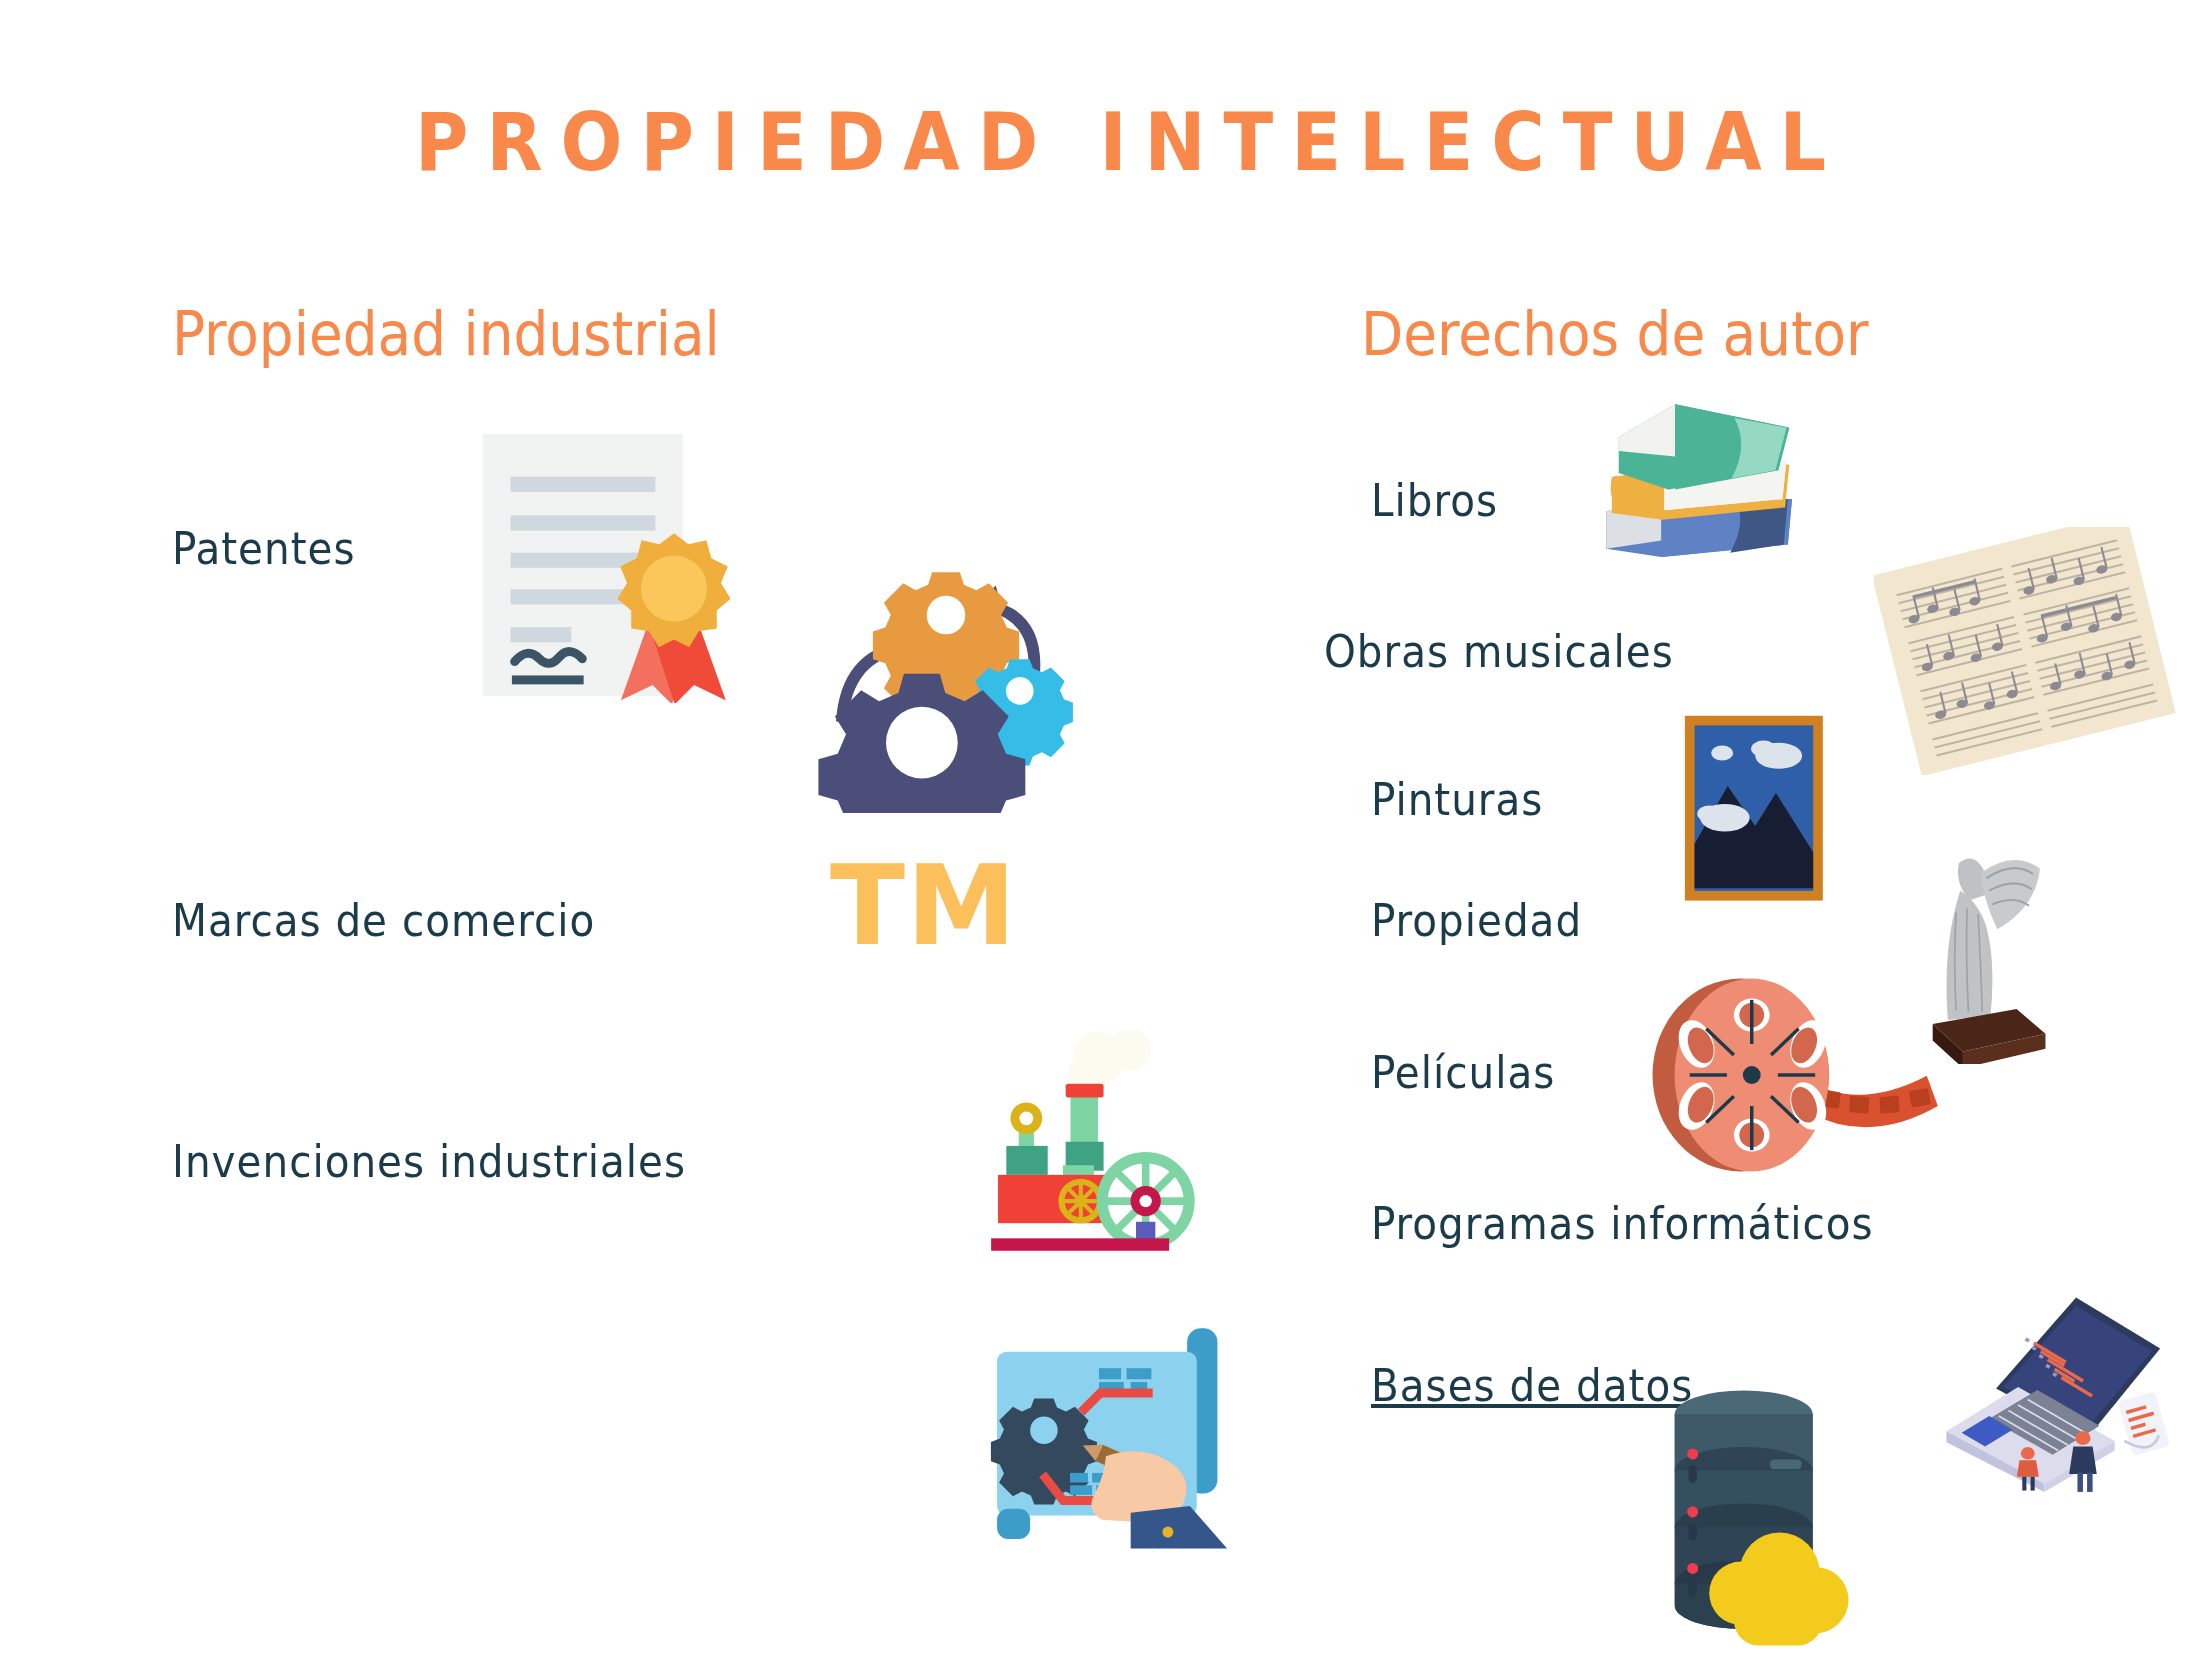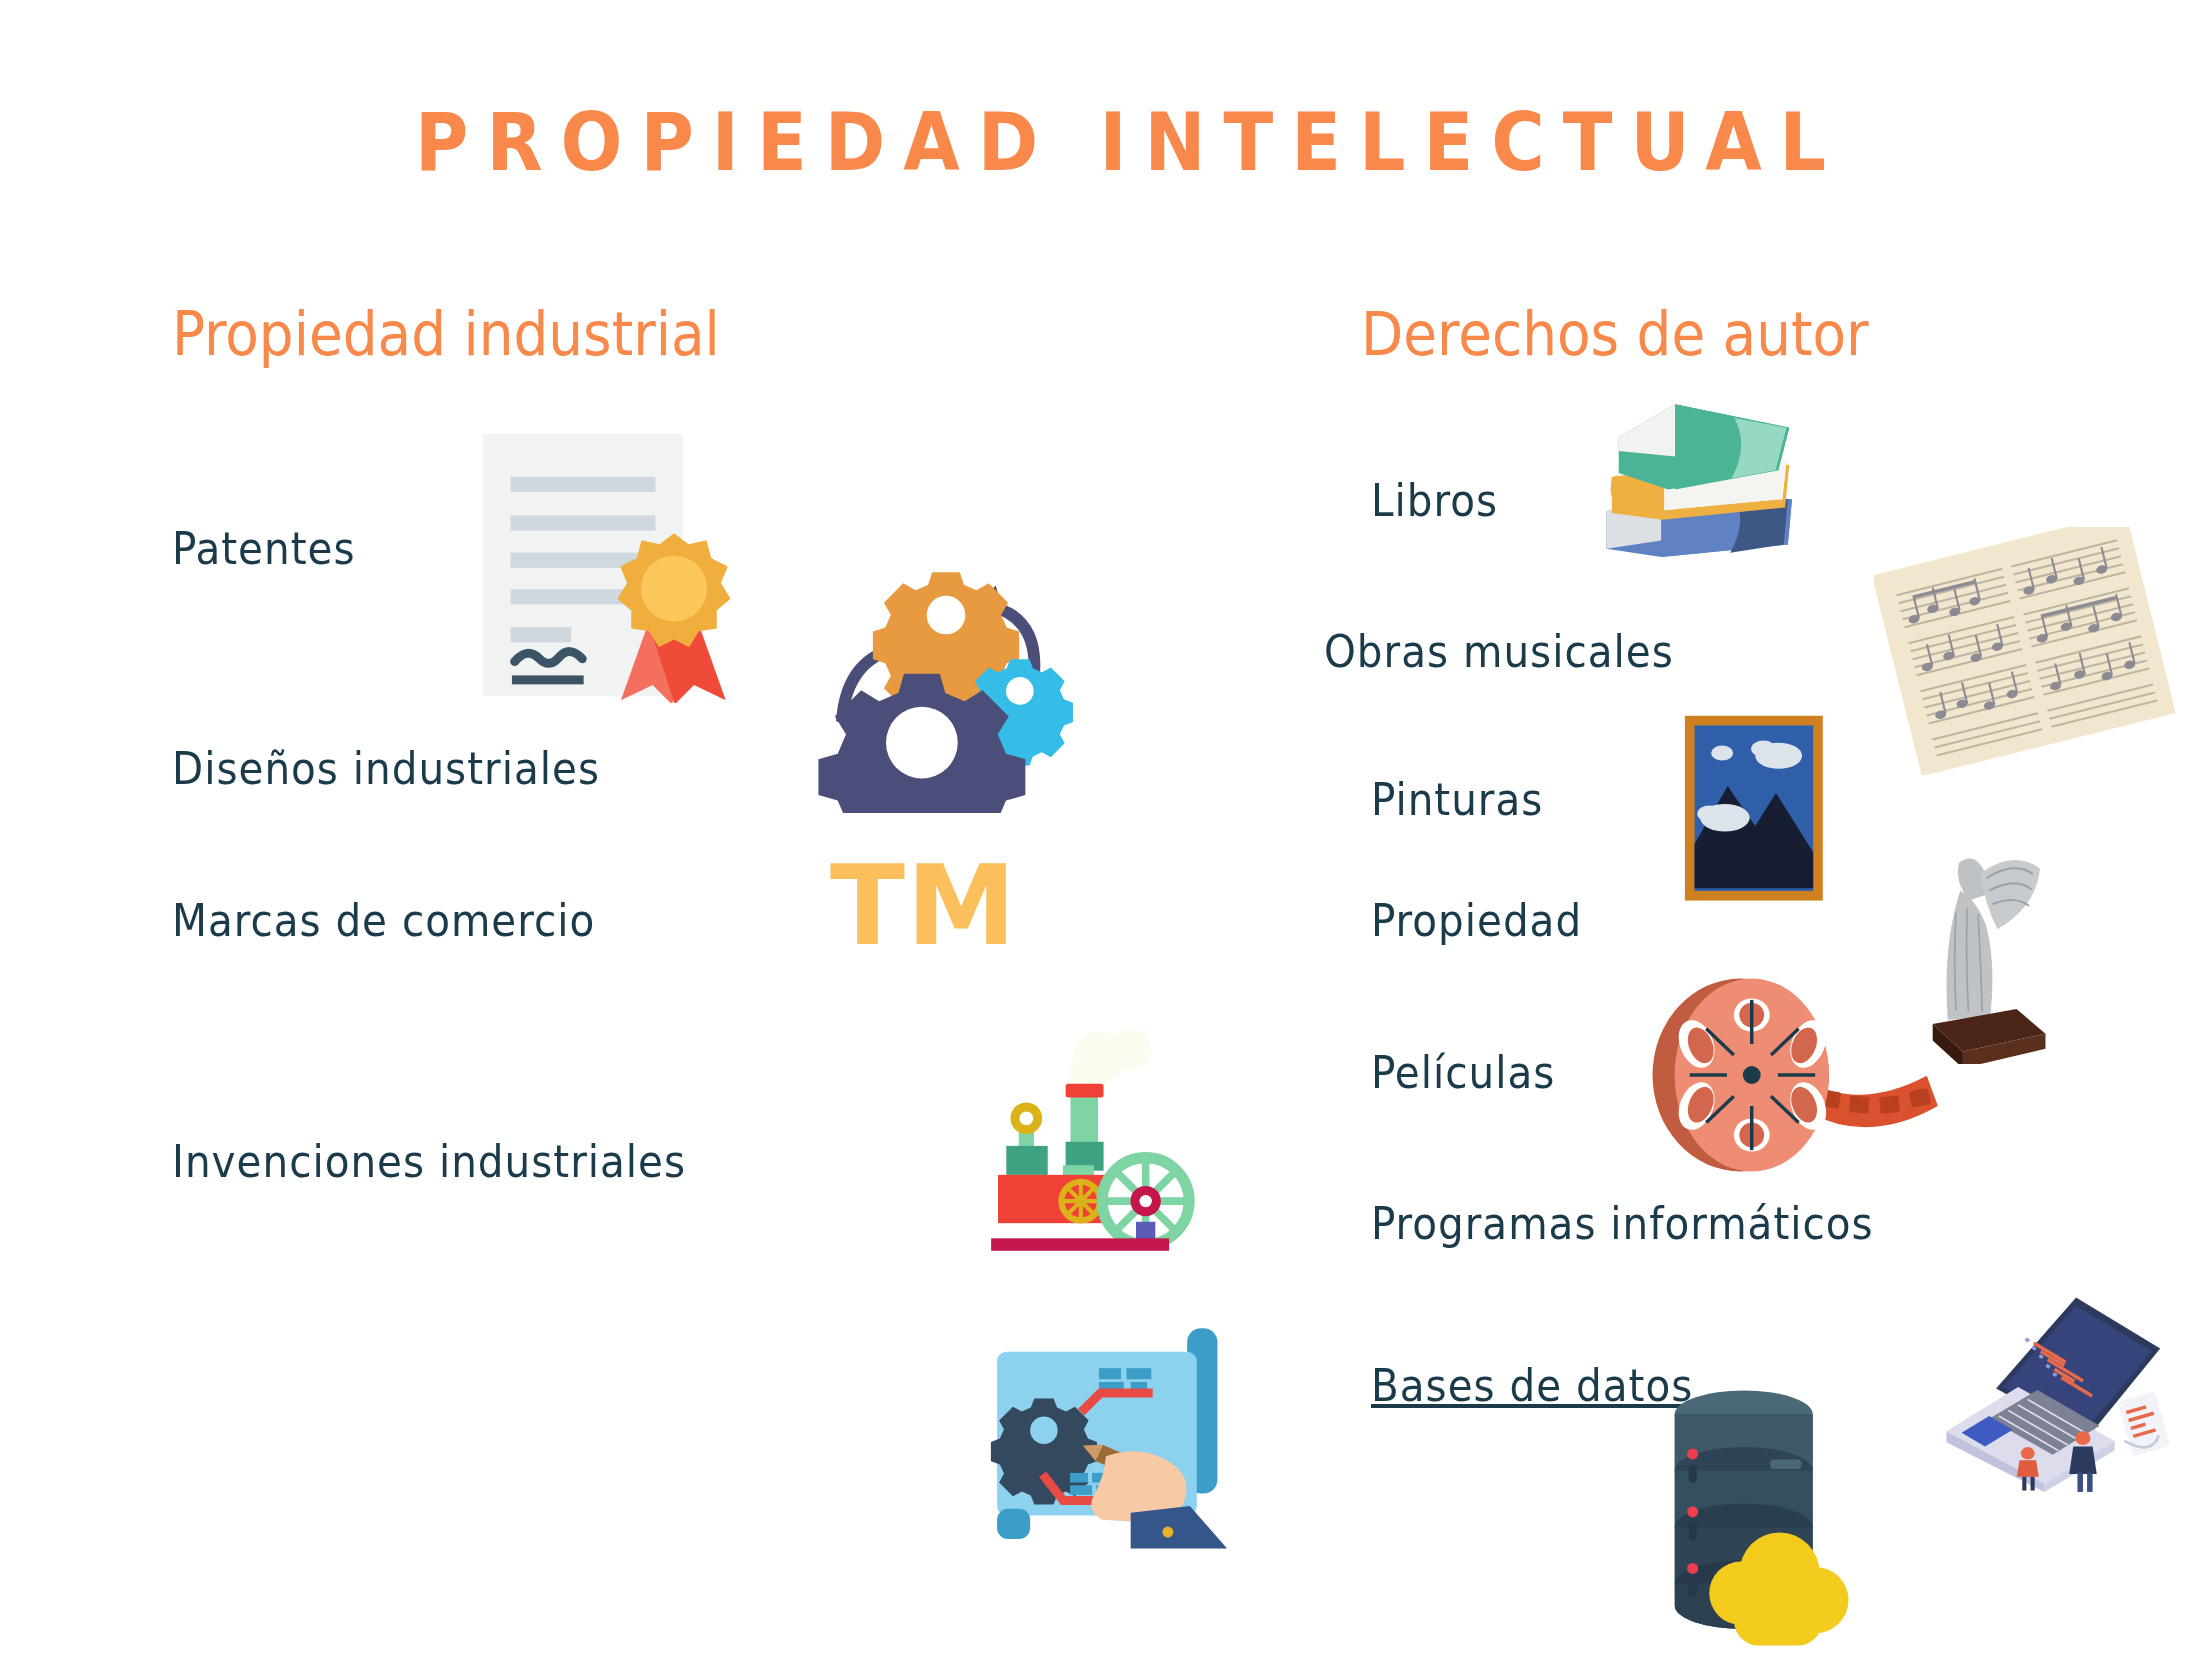--- a/index.html
+++ b/index.html
@@ -87,21 +87,20 @@
 </head>
 <body>
 
 <div class="stage">
 
   <div id="page-title">PROPIEDAD INTELECTUAL</div>
 
   <div id="heading-left" class="col-heading">Propiedad industrial</div>
 
   <div id="item-l0" class="item">Patentes</div>
-  <div id="item-l1" class="item">Diseños industriales</div>
   <div id="item-l2" class="item">Marcas de comercio</div>
   <div id="item-l3" class="item">Invenciones industriales</div>
 
   <div class="art" style="left:476px;top:434px;width:276px;height:269px;">
     <svg width="276" height="269" viewBox="0 0 400 390">
       <rect x="10" y="0" width="290" height="380" fill="#F1F2F2"></rect>
       <rect x="50" y="62" width="210" height="22" fill="#CFD8DF"></rect>
       <rect x="50" y="118" width="210" height="22" fill="#CFD8DF"></rect>
       <rect x="50" y="172" width="210" height="22" fill="#CFD8DF"></rect>
       <rect x="50" y="225" width="210" height="22" fill="#CFD8DF"></rect>

